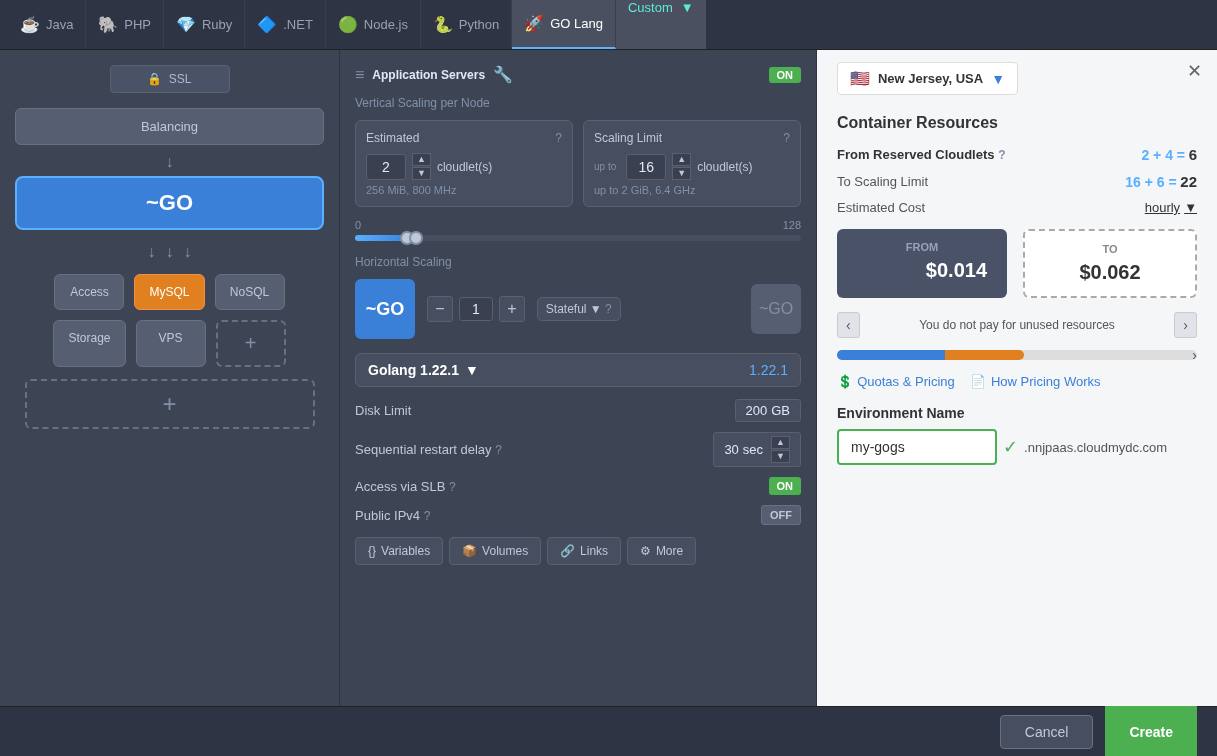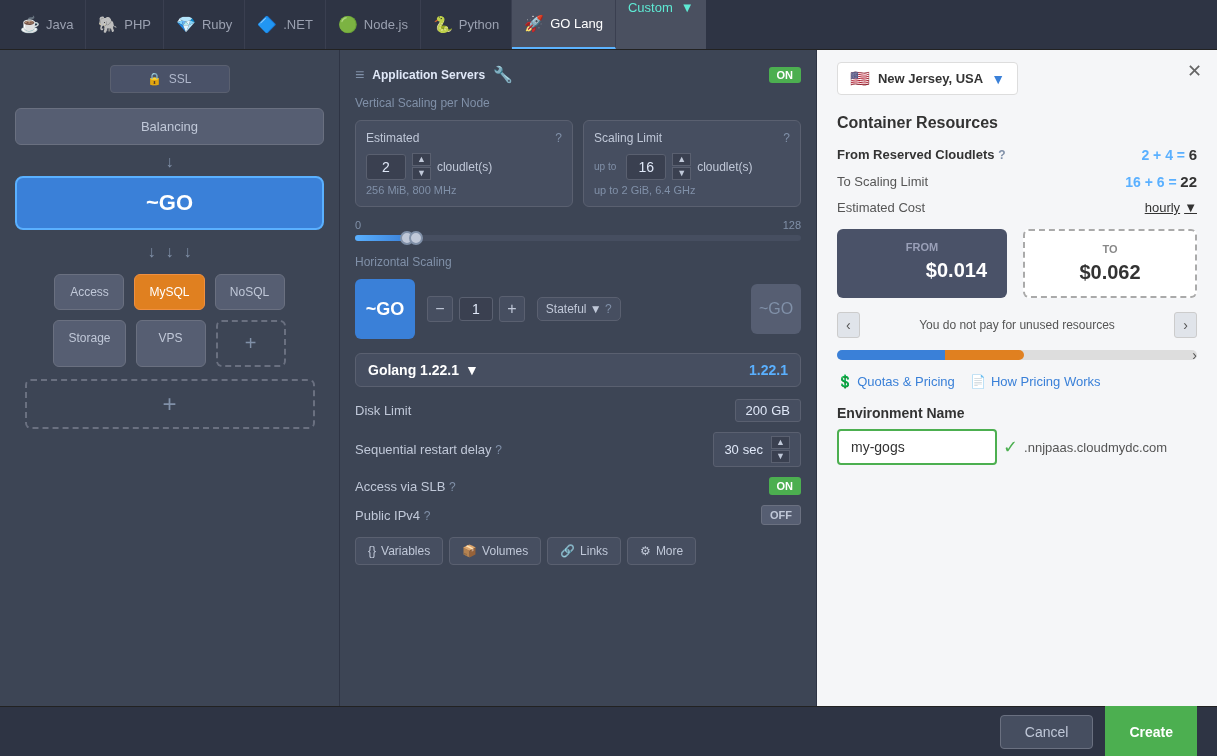--- a/index.html
+++ b/index.html
@@ -446,21 +446,21 @@
       font-weight: bold;
       cursor: pointer;
       display: flex;
       align-items: center;
       gap: 6px;
     }
 
     .version-num {
       color: #5ab0ff;
       font-size: 14px;
-      font-weight: bold;
+      font-weight: normal;
     }
 
     
     .option-row {
       display: flex;
       align-items: center;
       justify-content: space-between;
       margin-bottom: 10px;
       gap: 45px;
     }

